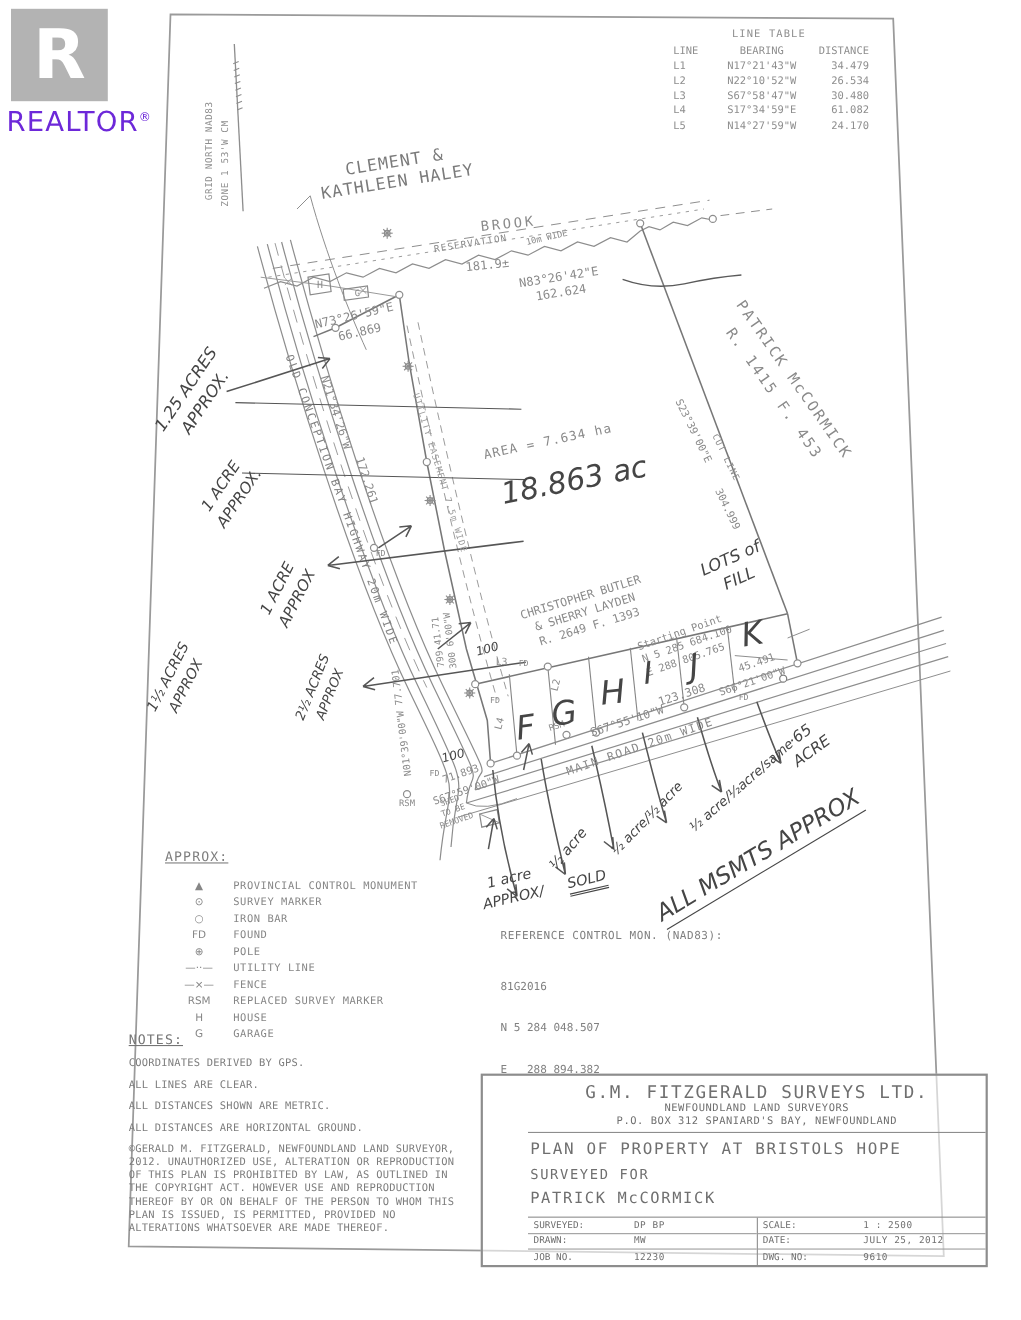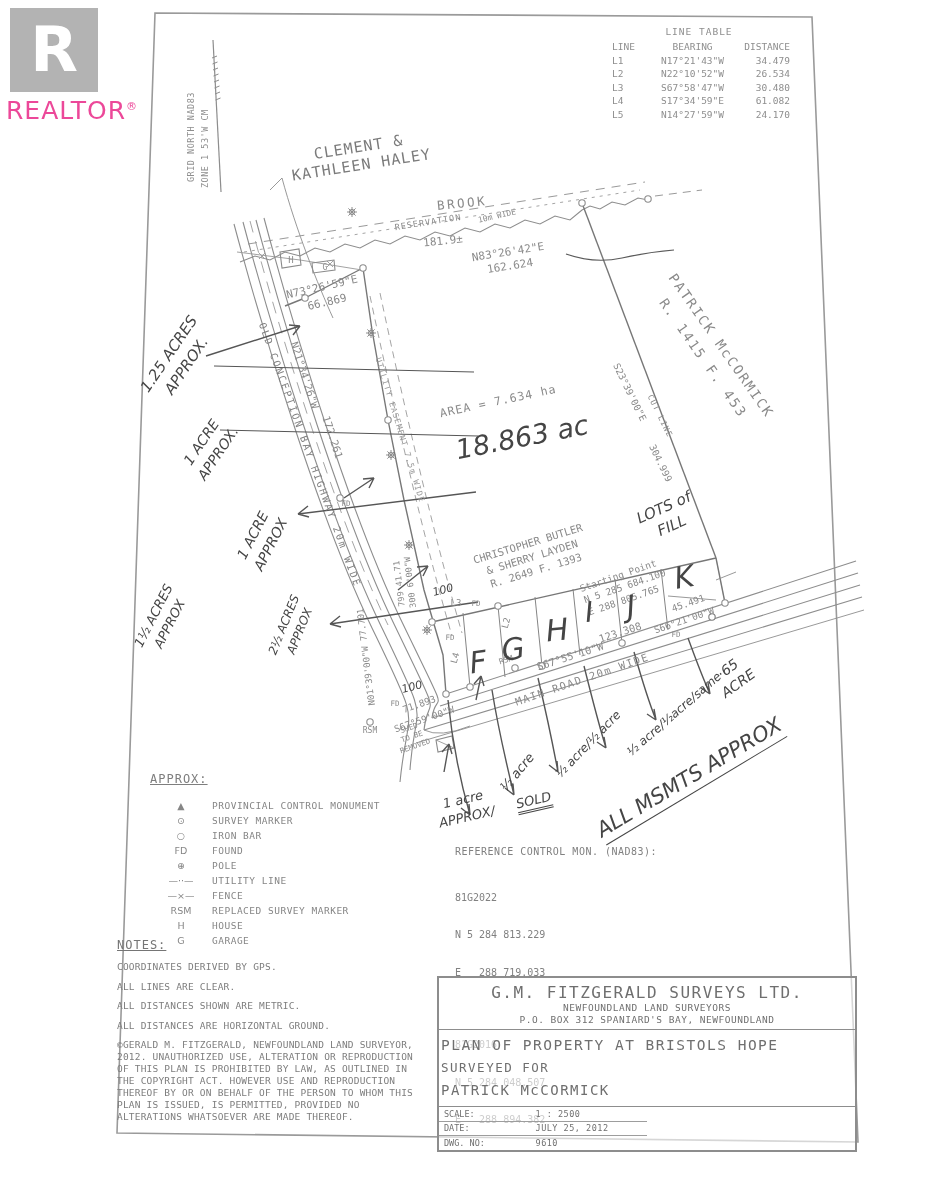--- a/index.html
+++ b/index.html
@@ -8,21 +8,21 @@
   svg.lines{position:absolute;left:0;top:0;}
   .r{position:absolute;white-space:nowrap;color:#8a8a8a;}
   .c{transform-origin:center;}
   .hand{font-family:"DejaVu Sans",sans-serif;font-style:italic;color:#454545;}
   .ctr{text-align:center;}
   
   .wm-logo{position:absolute;left:10px;top:8px;width:88px;height:84px;background:#b3b3b3;
            display:flex;align-items:center;justify-content:center;}
   .wm-logo span{color:#fff;font-family:"DejaVu Sans",sans-serif;font-weight:bold;font-size:62px;line-height:1;}
   .wm-text{position:absolute;left:6px;top:96px;font-family:"DejaVu Sans",sans-serif;
-           color:#ec4899;font-size:25px;letter-spacing:1px;}
+           color:#6d28d9;font-size:25px;letter-spacing:1px;}
   .wm-text sup{font-size:11px;}
   
   .ltable{position:absolute;left:604px;top:26px;width:190px;color:#8e8e8e;font-size:9.5px;}
   .ltable .tt{text-align:center;letter-spacing:1px;margin-bottom:3px;}
   .lrow{display:flex;line-height:13.5px;}
   .lrow .c1{width:40px;text-align:left;padding-left:8px;}
   .lrow .c2{width:92px;text-align:center;}
   .lrow .c3{width:58px;text-align:right;padding-right:4px;}
   
   .gn{position:absolute;font-size:8.5px;color:#8e8e8e;transform-origin:0 0;transform:rotate(-90deg);letter-spacing:.5px;}
@@ -35,21 +35,21 @@
   
   .notes{position:absolute;left:117px;top:938px;width:300px;color:#7d7d7d;font-size:9.5px;}
   .notes .tt{font-size:12px;letter-spacing:1px;text-decoration:underline;margin-bottom:9px;color:#757575;}
   .notes .it{margin-bottom:7px;letter-spacing:.2px;line-height:12.5px;}
   .notes .cp{line-height:12px;letter-spacing:.2px;}
   
   .refblk{position:absolute;left:455px;top:846px;color:#818181;font-size:10px;line-height:12.5px;}
   .refblk .tt{margin-bottom:8px;letter-spacing:.5px;}
   .refblk .mon{margin-bottom:10px;white-space:pre;}
   
-  .tblock{position:absolute;left:437px;top:976px;width:416px;border:2px solid #8d8d8d;color:#6f6f6f;background:rgba(255,255,255,.6);}
+  .tblock{position:absolute;left:437px;top:976px;width:416px;border:2px solid #8d8d8d;color:#6f6f6f;background:rgba(255,255,255,.6);padding-left:41px;}
   .tb-co{border-bottom:1.5px solid #8d8d8d;text-align:center;padding:5px 2px 4px 2px;}
   .tb-company{font-size:16px;letter-spacing:1.5px;}
   .tb-sub{font-size:9.5px;letter-spacing:.5px;line-height:11.5px;}
   .tb-plan{border-bottom:1.5px solid #8d8d8d;text-align:left;padding:7px 2px 8px 2px;}
   .tb-p1{font-size:14.5px;letter-spacing:1.5px;}
   .tb-p2{font-size:12.5px;letter-spacing:1.5px;margin-top:7px;}
   .tb-p3{font-size:14px;letter-spacing:1.5px;margin-top:7px;}
   .tb-fields{display:flex;font-size:8.5px;}
   .tb-col{width:50%;}
   .tb-col.lft{border-right:1.5px solid #8d8d8d;}
@@ -406,43 +406,52 @@
     <div class="it">COORDINATES DERIVED BY GPS.</div>
     <div class="it">ALL LINES ARE CLEAR.</div>
     <div class="it">ALL DISTANCES SHOWN ARE METRIC.</div>
     <div class="it">ALL DISTANCES ARE HORIZONTAL GROUND.</div>
     <div class="cp">©GERALD M. FITZGERALD, NEWFOUNDLAND LAND SURVEYOR, 2012. UNAUTHORIZED USE, ALTERATION OR REPRODUCTION OF THIS PLAN IS PROHIBITED BY LAW, AS OUTLINED IN THE COPYRIGHT ACT. HOWEVER USE AND REPRODUCTION THEREOF BY OR ON BEHALF OF THE PERSON TO WHOM THIS PLAN IS ISSUED, IS PERMITTED, PROVIDED NO ALTERATIONS WHATSOEVER ARE MADE THEREOF.</div>
   </div>
 
   <div class="refblk">
     <div class="tt">REFERENCE CONTROL MON. (NAD83):</div>
     <div class="mon">
-      <div>81G2022</div>
-      <div>N 5 284 813.229</div>
-      <div>E   288 719.033</div>
-    </div>
-    <div class="mon">
       <div>81G2016</div>
       <div>N 5 284 048.507</div>
       <div>E   288 894.382</div>
     </div>
   </div>
 
   <div class="tblock">
     <div class="tb-co">
       <div class="tb-company">G.M. FITZGERALD SURVEYS LTD.</div>
       <div class="tb-sub">NEWFOUNDLAND LAND SURVEYORS</div>
       <div class="tb-sub">P.O. BOX 312 SPANIARD'S BAY, NEWFOUNDLAND</div>
     </div>
     <div class="tb-plan">
       <div class="tb-p1">PLAN OF PROPERTY AT BRISTOLS HOPE</div>
       <div class="tb-p2">SURVEYED FOR</div>
       <div class="tb-p3">PATRICK McCORMICK</div>
     </div>
     <div class="tb-fields">
+      <div class="tb-col lft">
+        <div class="fr">
+            <span class="fl">SURVEYED:</span>
+            <span class="fv">DP  BP</span>
+          </div>
+        <div class="fr">
+            <span class="fl">DRAWN:</span>
+            <span class="fv">MW</span>
+          </div>
+        <div class="fr">
+            <span class="fl">JOB NO.</span>
+            <span class="fv">12230</span>
+          </div>
+      </div>
       <div class="tb-col">
         <div class="fr">
             <span class="fl">SCALE:</span>
             <span class="fv">1 : 2500</span>
           </div>
         <div class="fr">
             <span class="fl">DATE:</span>
             <span class="fv">JULY 25, 2012</span>
           </div>
         <div class="fr">

